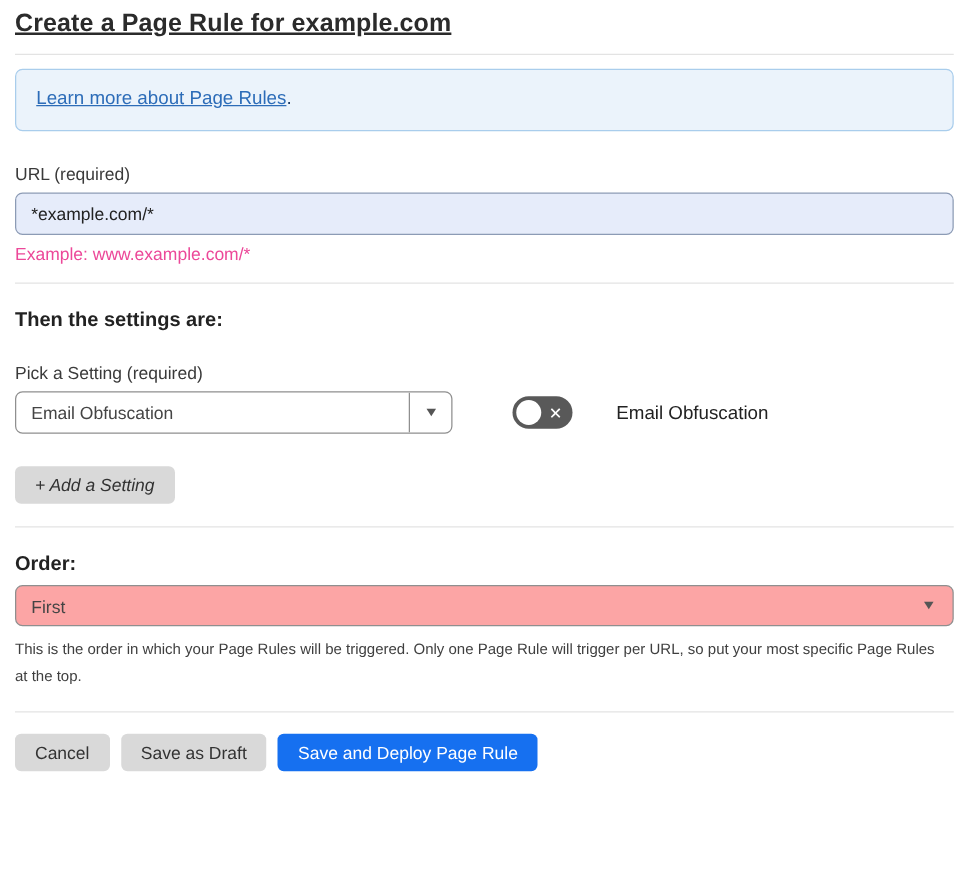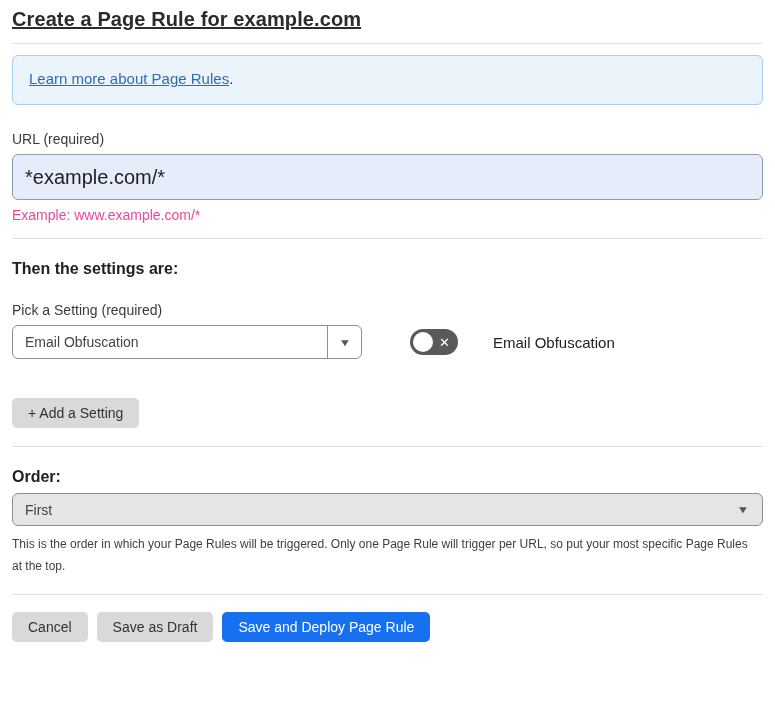--- a/index.html
+++ b/index.html
@@ -48,28 +48,28 @@
 
   
   .field-label {
     font-size: 14px;
     color: #3a3a3a;
     margin-top: 26px;
   }
   .url-input {
     display: block;
     width: 100%;
-    height: 46px;
+    height: 34px;
     margin-top: 7px;
     border: 1px solid #8c9bb5;
     border-radius: 6px;
     background: #e6ecfa;
     padding: 0 12px;
     font-family: "Liberation Sans", sans-serif;
-    font-size: 20px;
+    font-size: 14px;
     color: #222222;
     outline: none;
   }
   .field-hint {
     font-size: 14px;
     color: #ec4899;
     margin-top: 7px;
   }
   .divider-url { margin-top: 15px; }
 
@@ -162,30 +162,30 @@
     height: 30px;
     padding: 0 16px;
     border: none;
     border-radius: 5px;
     background: #d9d9d9;
     font-family: "Liberation Sans", sans-serif;
     font-size: 14px;
     color: #333333;
     cursor: pointer;
   }
-  .add-setting-btn { margin-top: 39px; }
+  .add-setting-btn { margin-top: 26px; font-style: italic; }
   .divider-settings { margin-top: 18px; }
 
   .order-select {
     margin-top: 7px;
     width: 100%;
     height: 33px;
     border: 1px solid #8f8f8f;
     border-radius: 6px;
-    background: #e5e5e5;
+    background: #fca5a5;
     display: flex;
     align-items: center;
     justify-content: space-between;
     padding: 0 14px 0 12px;
     cursor: pointer;
   }
   .order-select .select-value { padding-left: 0; }
   .order-help {
     margin-top: 7px;
     font-size: 12px;

